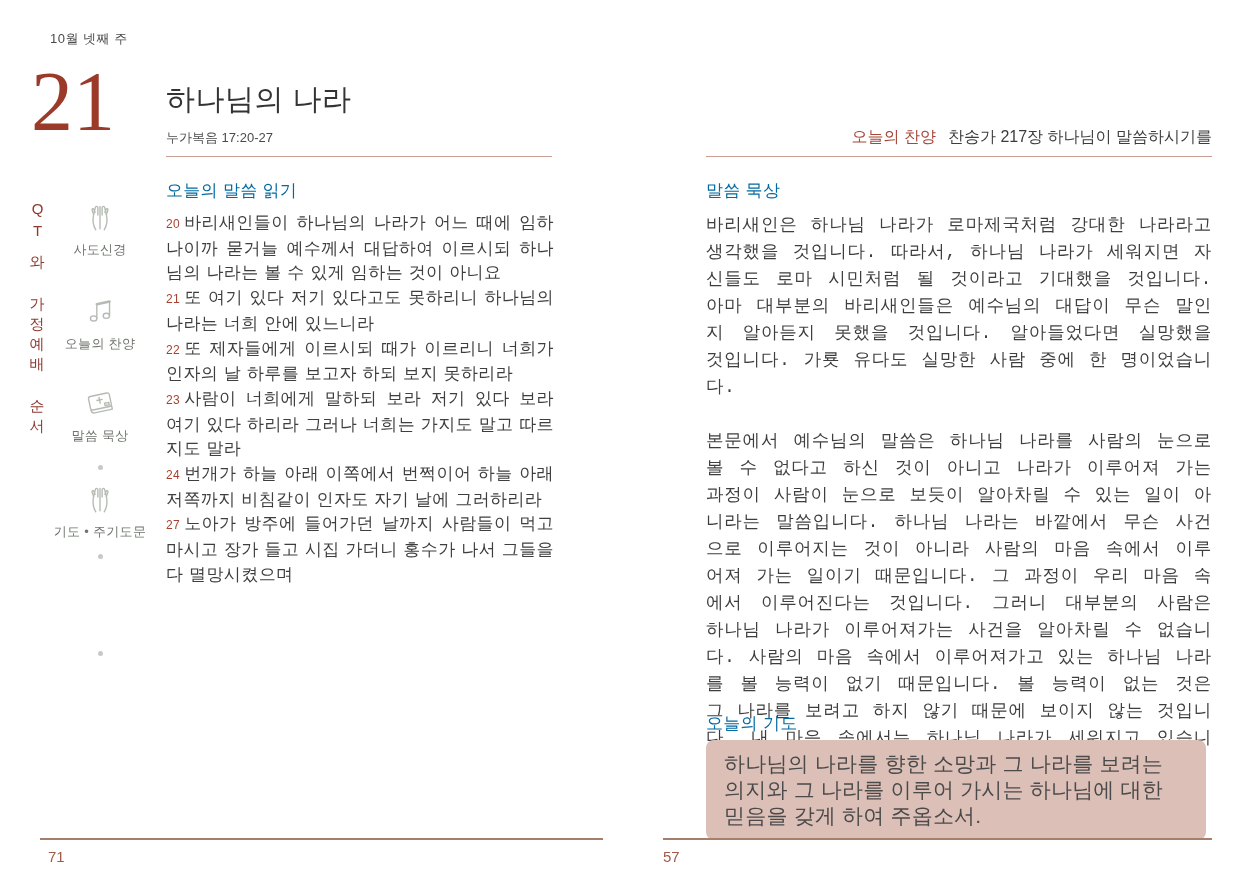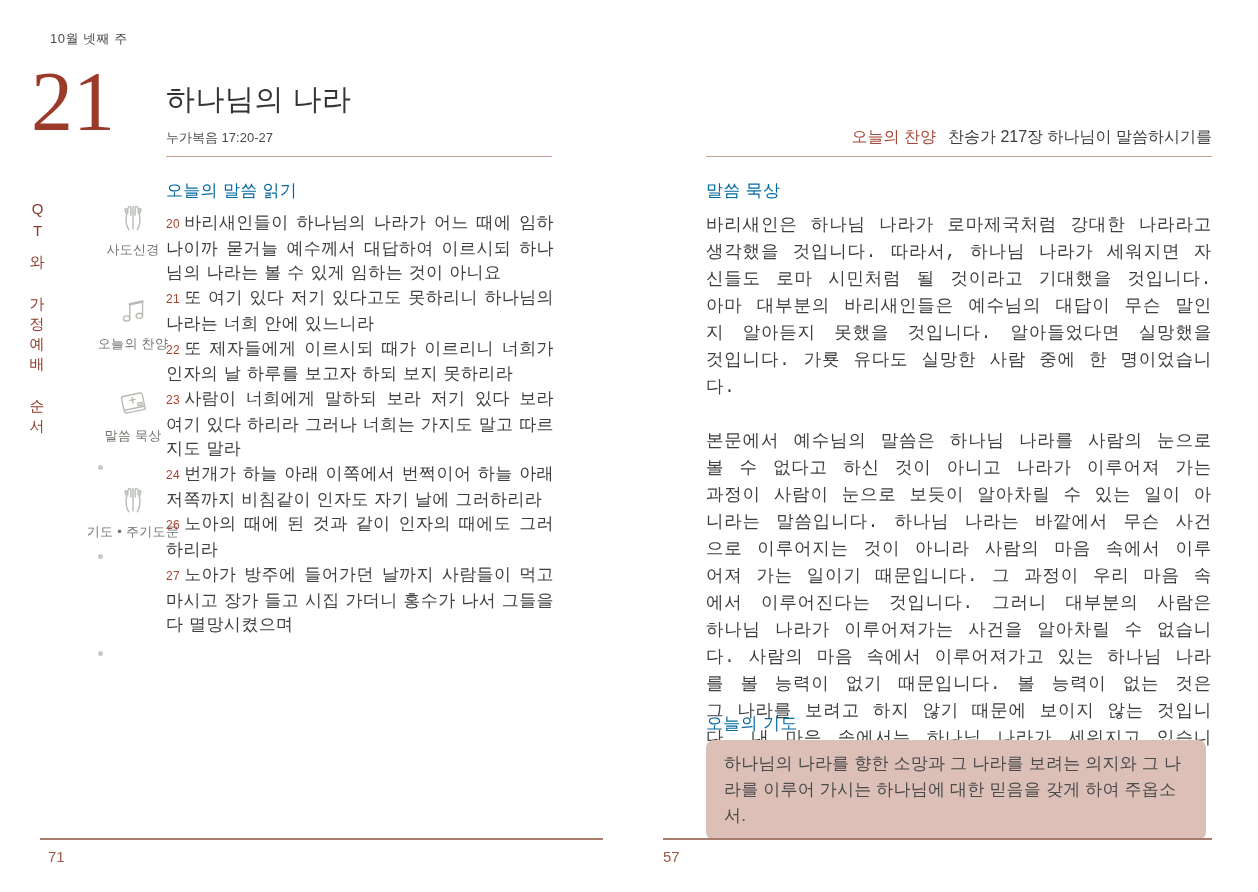--- a/index.html
+++ b/index.html
@@ -36,21 +36,21 @@
   }
   .praise-label { color: #a5473a; margin-right: 12px; }
 
   
   .sidebar-vertical {
     position: absolute; left: 27px; top: 200px; height: 340px;
     writing-mode: vertical-rl; text-orientation: upright;
     font-size: 15px; letter-spacing: 5px; color: #8e392c;
   }
   .sidebar-items { position: absolute; left: 52px; top: 192px; width: 96px; }
-  .sidebar-item { position: absolute; left: 0; width: 96px; text-align: center; margin-left: 33px; }
+  .sidebar-item { position: absolute; left: 0; width: 96px; text-align: center; }
   .sidebar-item .icon { display: inline-block; width: 36px; height: 36px; }
   .sidebar-item .lbl { display: block; margin-top: 3px; font-size: 13px; color: #6f746d; letter-spacing: 0.3px; }
   .si-0 { top: 6px; } .si-1 { top: 100px; } .si-2 { top: 192px; } .si-3 { top: 288px; }
   .sep-dot {
     position: absolute; left: 46px; width: 5px; height: 5px; border-radius: 50%;
     background: #c6cac3;
   }
   .sd-0 { top: 273px; } .sd-1 { top: 362px; } .sd-2 { top: 459px; }
   .icon svg { stroke: #b5bbb2; fill: none; stroke-width: 1.3; stroke-linecap: round; stroke-linejoin: round; }
 
@@ -79,21 +79,21 @@
   }
   .meditation-col p + p { margin-top: 27px; }
 
   
   .prayer-heading { position: absolute; left: 706px; top: 712px; }
   .prayer-box {
     position: absolute; left: 706px; top: 740px; width: 500px; min-height: 64px;
     background: #dcc0b8; border-radius: 8px; padding: 11px 18px;
   }
   .prayer-box .txt {
-    font-size: 17px; line-height: 26px; color: #4a4a4a; letter-spacing: 0.2px;
+    font-size: 21px; line-height: 26px; color: #4a4a4a; letter-spacing: 0.2px;
   }
 
   
   .rule-footer { position: absolute; top: 838px; height: 2px; background: #a67e6b; }
   .rule-footer-left  { left: 40px;  width: 563px; }
   .rule-footer-right { left: 663px; width: 549px; }
   .page-num { position: absolute; top: 848px; font-size: 15px; color: #a25a48; }
   .page-num-left  { left: 48px; }
   .page-num-right { left: 663px; width: 549px; }
 </style>
@@ -177,21 +177,20 @@
   </div>
 </div>
 
 <div class="scripture-col">
   <div class="col-heading">오늘의 말씀 읽기</div>
   <div class="verse"><span class="verse-num">20</span><span>바리새인들이 하나님의 나라가 어느 때에 임하나이까 묻거늘 예수께서 대답하여 이르시되 하나님의 나라는 볼 수 있게 임하는 것이 아니요</span></div>
   <div class="verse"><span class="verse-num">21</span><span>또 여기 있다 저기 있다고도 못하리니 하나님의 나라는 너희 안에 있느니라</span></div>
   <div class="verse"><span class="verse-num">22</span><span>또 제자들에게 이르시되 때가 이르리니 너희가 인자의 날 하루를 보고자 하되 보지 못하리라</span></div>
   <div class="verse"><span class="verse-num">23</span><span>사람이 너희에게 말하되 보라 저기 있다 보라 여기 있다 하리라 그러나 너희는 가지도 말고 따르지도 말라</span></div>
   <div class="verse"><span class="verse-num">24</span><span>번개가 하늘 아래 이쪽에서 번쩍이어 하늘 아래 저쪽까지 비침같이 인자도 자기 날에 그러하리라</span></div>
-  <div class="verse"><span class="verse-num">26</span><span>노아의 때에 된 것과 같이 인자의 때에도 그러하리라</span></div>
   <div class="verse"><span class="verse-num">27</span><span>노아가 방주에 들어가던 날까지 사람들이 먹고 마시고 장가 들고 시집 가더니 홍수가 나서 그들을 다 멸망시켰으며</span></div>
 </div>
 
 <div class="meditation-col">
   <div class="col-heading">말씀 묵상</div>
   <p>바리새인은 하나님 나라가 로마제국처럼 강대한 나라라고 생각했을 것입니다. 따라서, 하나님 나라가 세워지면 자신들도 로마 시민처럼 될 것이라고 기대했을 것입니다. 아마 대부분의 바리새인들은 예수님의 대답이 무슨 말인지 알아듣지 못했을 것입니다. 알아들었다면 실망했을 것입니다. 가룟 유다도 실망한 사람 중에 한 명이었습니다.</p>
   <p>본문에서 예수님의 말씀은 하나님 나라를 사람의 눈으로 볼 수 없다고 하신 것이 아니고 나라가 이루어져 가는 과정이 사람이 눈으로 보듯이 알아차릴 수 있는 일이 아니라는 말씀입니다. 하나님 나라는 바깥에서 무슨 사건으로 이루어지는 것이 아니라 사람의 마음 속에서 이루어져 가는 일이기 때문입니다. 그 과정이 우리 마음 속에서 이루어진다는 것입니다. 그러니 대부분의 사람은 하나님 나라가 이루어져가는 사건을 알아차릴 수 없습니다. 사람의 마음 속에서 이루어져가고 있는 하나님 나라를 볼 능력이 없기 때문입니다. 볼 능력이 없는 것은 그 나라를 보려고 하지 않기 때문에 보이지 않는 것입니다. 내 마음 속에서는 하나님 나라가 세워지고 있습니까?</p>
 </div>
 
 <div class="col-heading prayer-heading">오늘의 기도</div>

